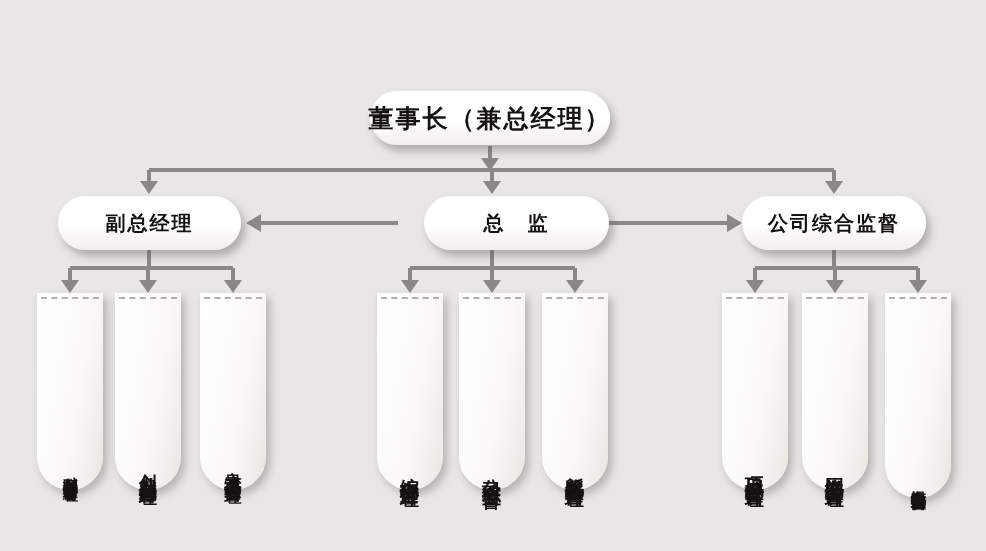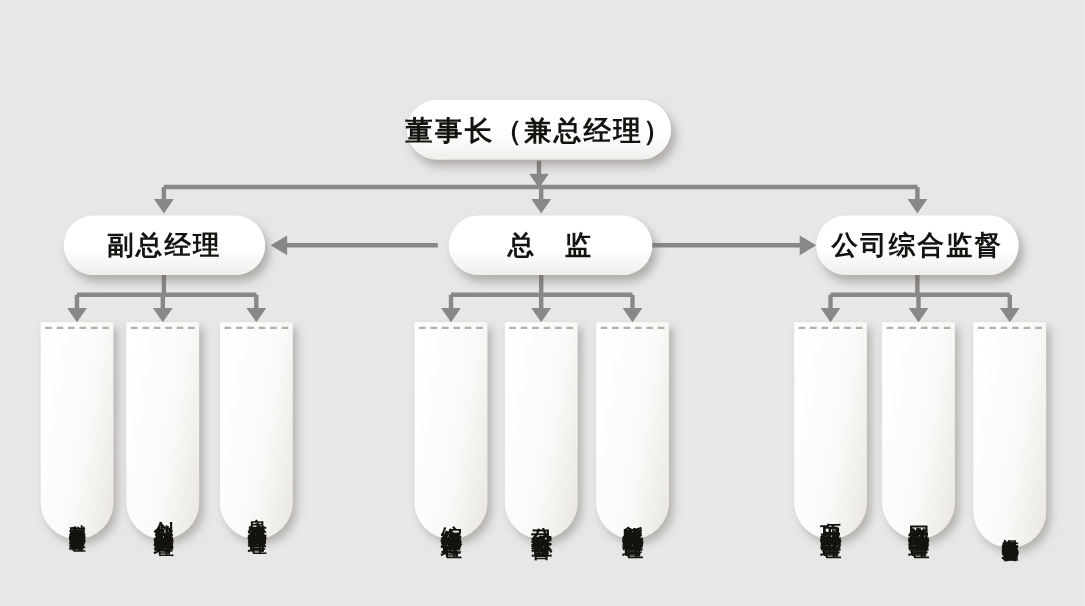--- a/index.html
+++ b/index.html
@@ -24,21 +24,21 @@
     height: 54px;
     background: linear-gradient(180deg, #ffffff 0%, var(--node-fill, #ffffff) 55%, #f1efec 100%);
     border-radius: 29px;
     box-shadow: 4px 6px 9px rgba(105, 100, 95, 0.45);
     display: flex; align-items: center; justify-content: center;
     font-weight: bold;
     letter-spacing: 2px;
     white-space: nowrap;
   }
   .node.root { top: 91px; font-size: 25px; }
-  .node.level2 { top: 196px; font-size: 24px; }
+  .node.level2 { top: 196px; font-size: 20px; }
 
   .pill {
     position: absolute;
     top: 293px;
     width: 66px; height: 197px;
     background: linear-gradient(100deg, #ffffff 8%, #faf9f7 60%, #e9e6e1 100%);
     border-radius: 0 0 33px 33px;
     box-shadow: 4px 5px 8px rgba(105, 100, 95, 0.40);
     display: flex; align-items: flex-end; justify-content: center;
     padding-bottom: 14px; box-sizing: border-box;
@@ -119,21 +119,21 @@
     </g>
   </svg>
 
   <div class="node root" style="left:370px; width:240px;">
     <span>董事长（兼总经理）</span>
   </div>
 
   <div class="node level2" style="left:58px; width:183px;">
     <span>副总经理</span>
   </div>
-  <div class="node level2" style="left:408px; width:185px;">
+  <div class="node level2" style="left:424px; width:185px;">
     <span>总　监</span>
   </div>
   <div class="node level2" style="left:742px; width:184px;">
     <span>公司综合监督</span>
   </div>
 
   <div class="pill chars-11" style="left:37px;">
     <span class="perforation"></span>
     <span class="pill-label">科创区创新平台经营管理</span>
   </div>

